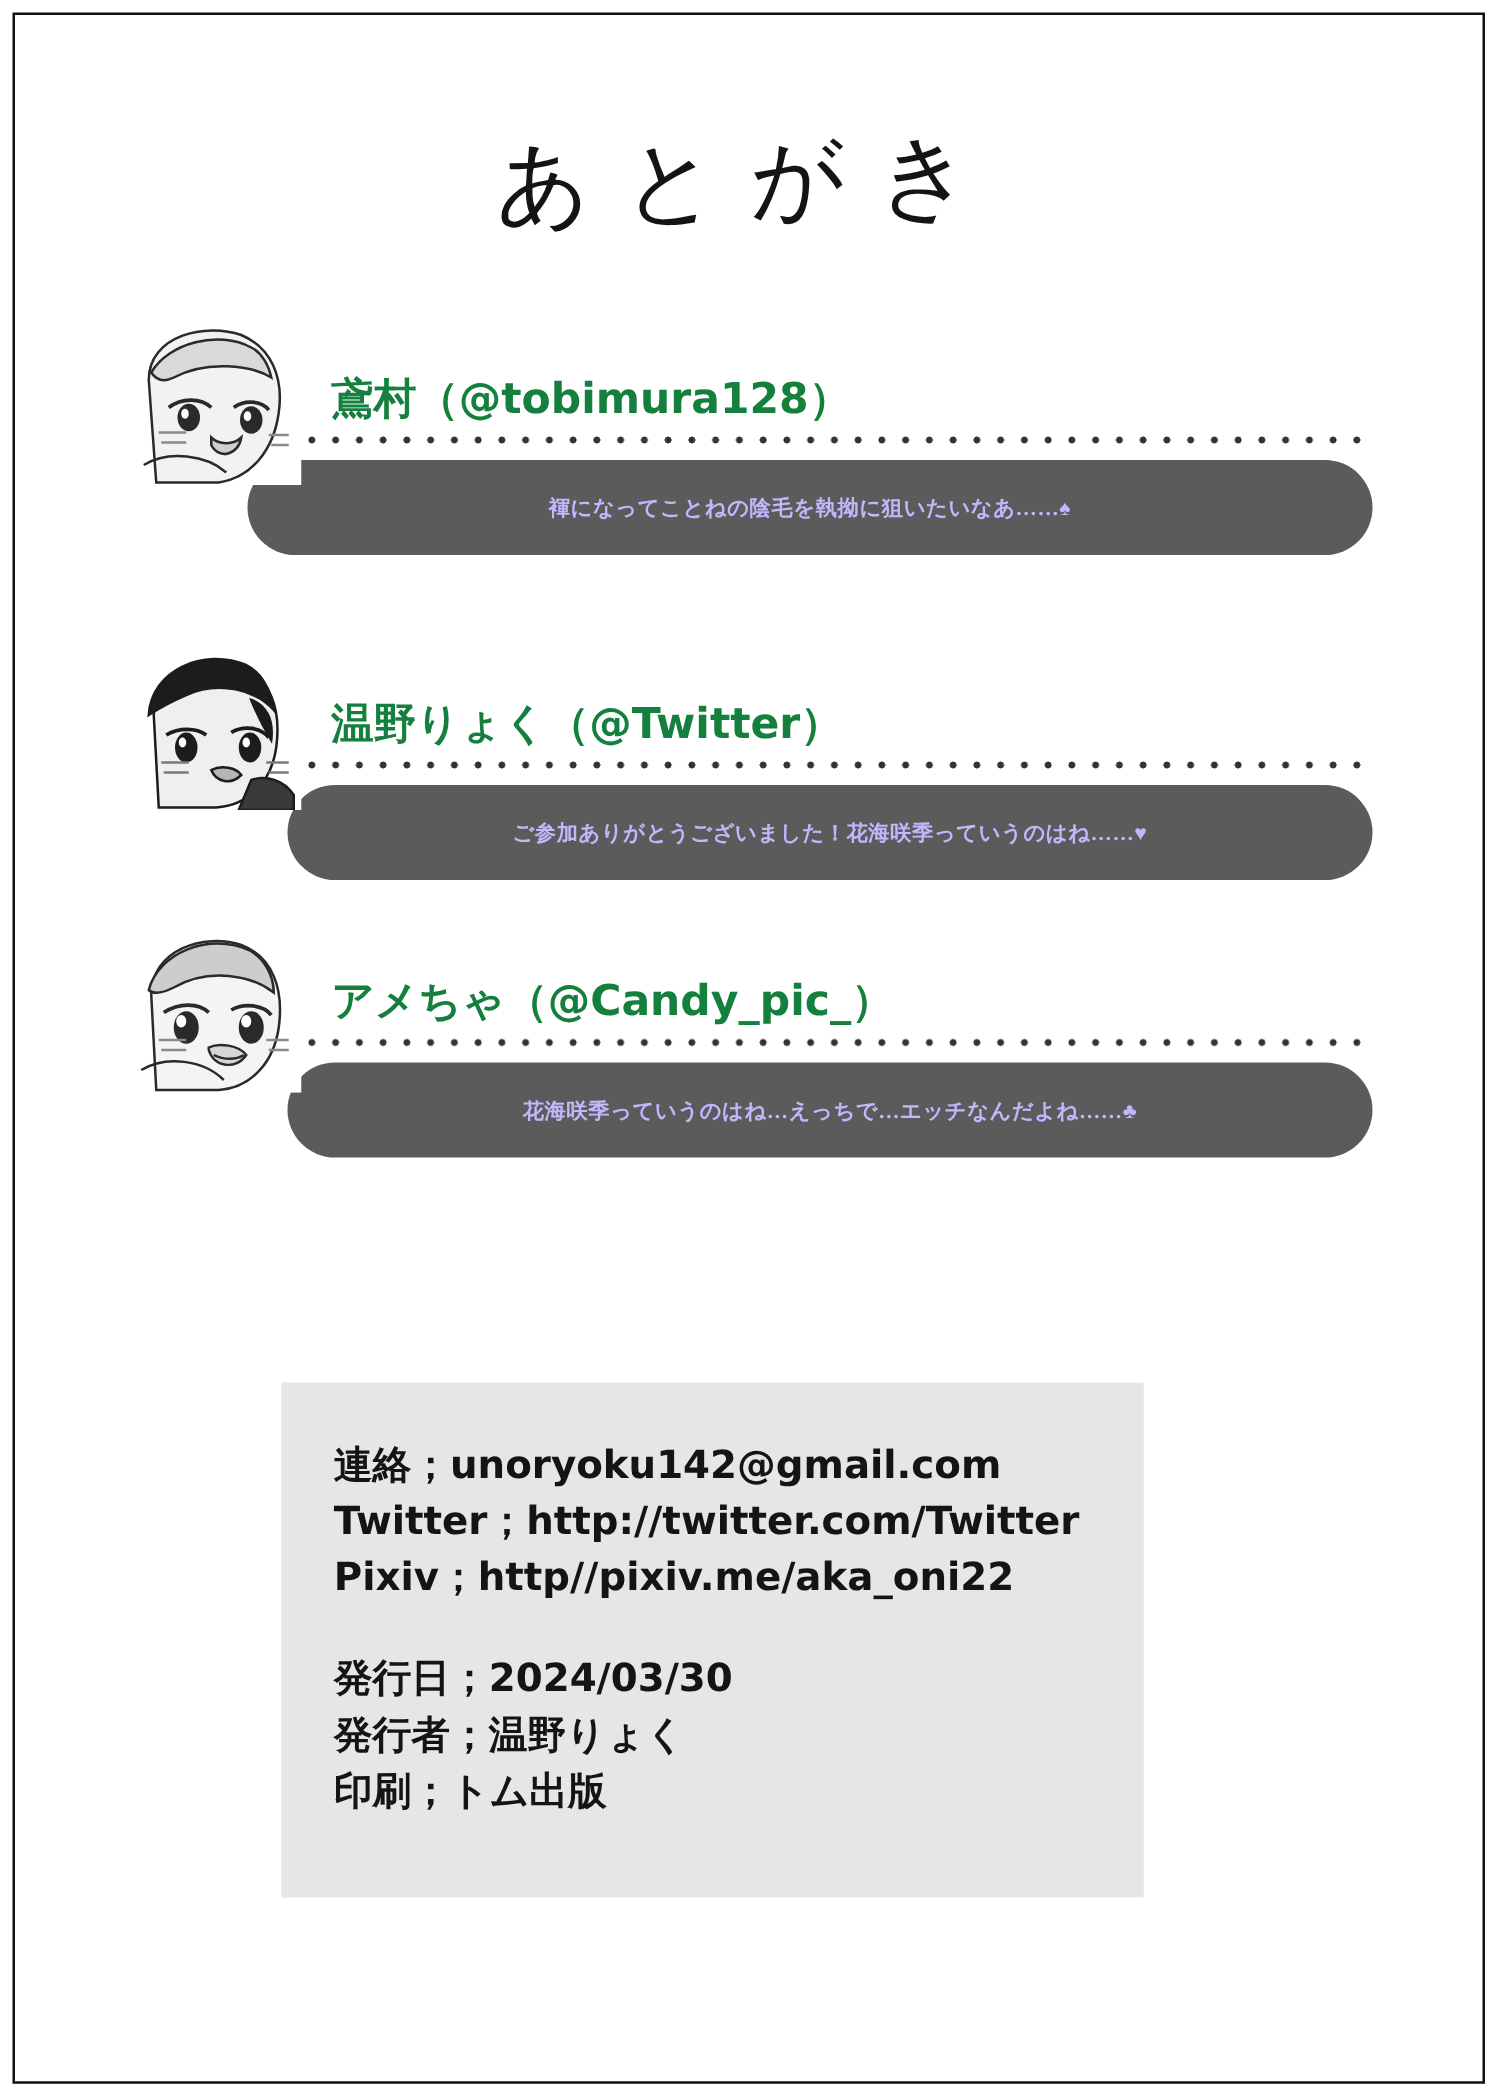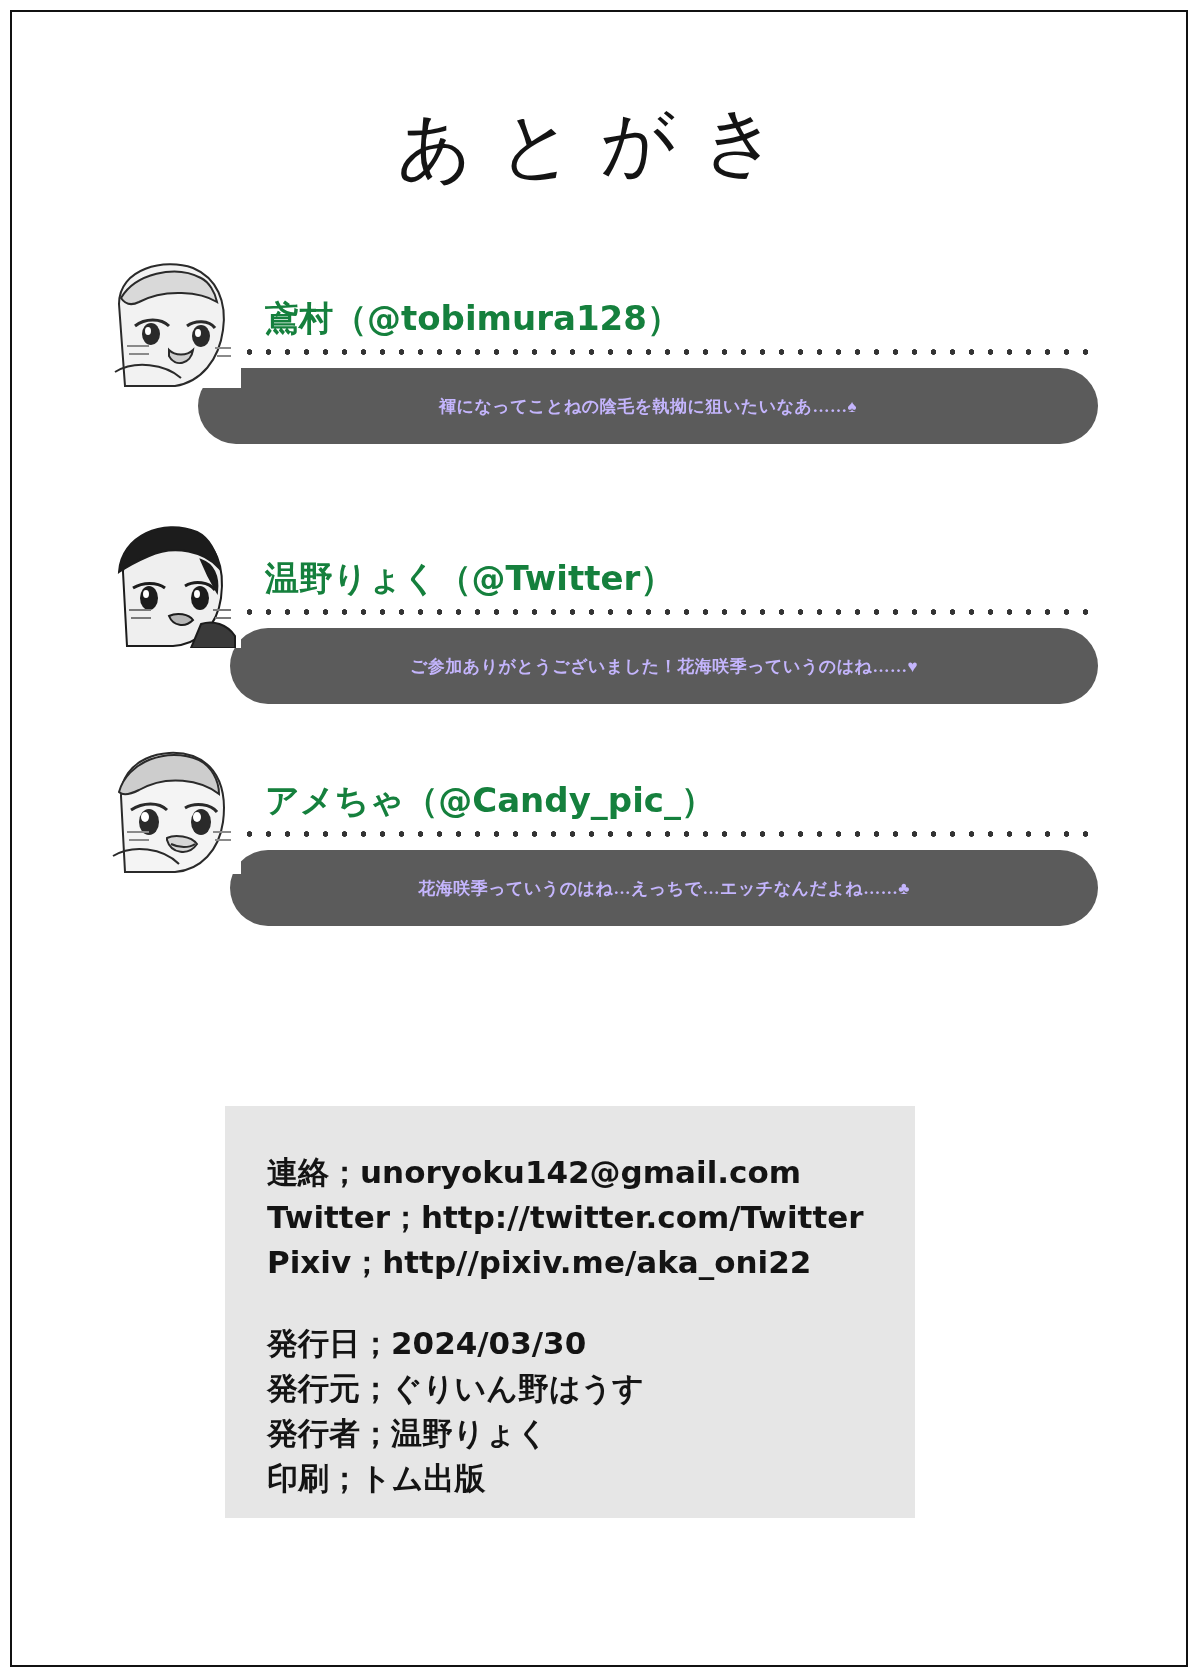--- a/index.html
+++ b/index.html
@@ -257,19 +257,18 @@
   </div>
 
   <div class="colophon">
     <div class="colophon-group g1">
       <div class="colophon-line">連絡；unoryoku142@gmail.com</div>
       <div class="colophon-line">Twitter；http://twitter.com/Twitter</div>
       <div class="colophon-line">Pixiv；http//pixiv.me/aka_oni22</div>
     </div>
     <div class="colophon-group g2">
       <div class="colophon-line">発行日；2024/03/30</div>
-      <div class="colophon-line">発行元；ぐりいん野はうす</div>
       <div class="colophon-line">発行者；温野りょく</div>
       <div class="colophon-line">印刷；トム出版</div>
     </div>
   </div>
 
 </div>
 
 </body></html>

